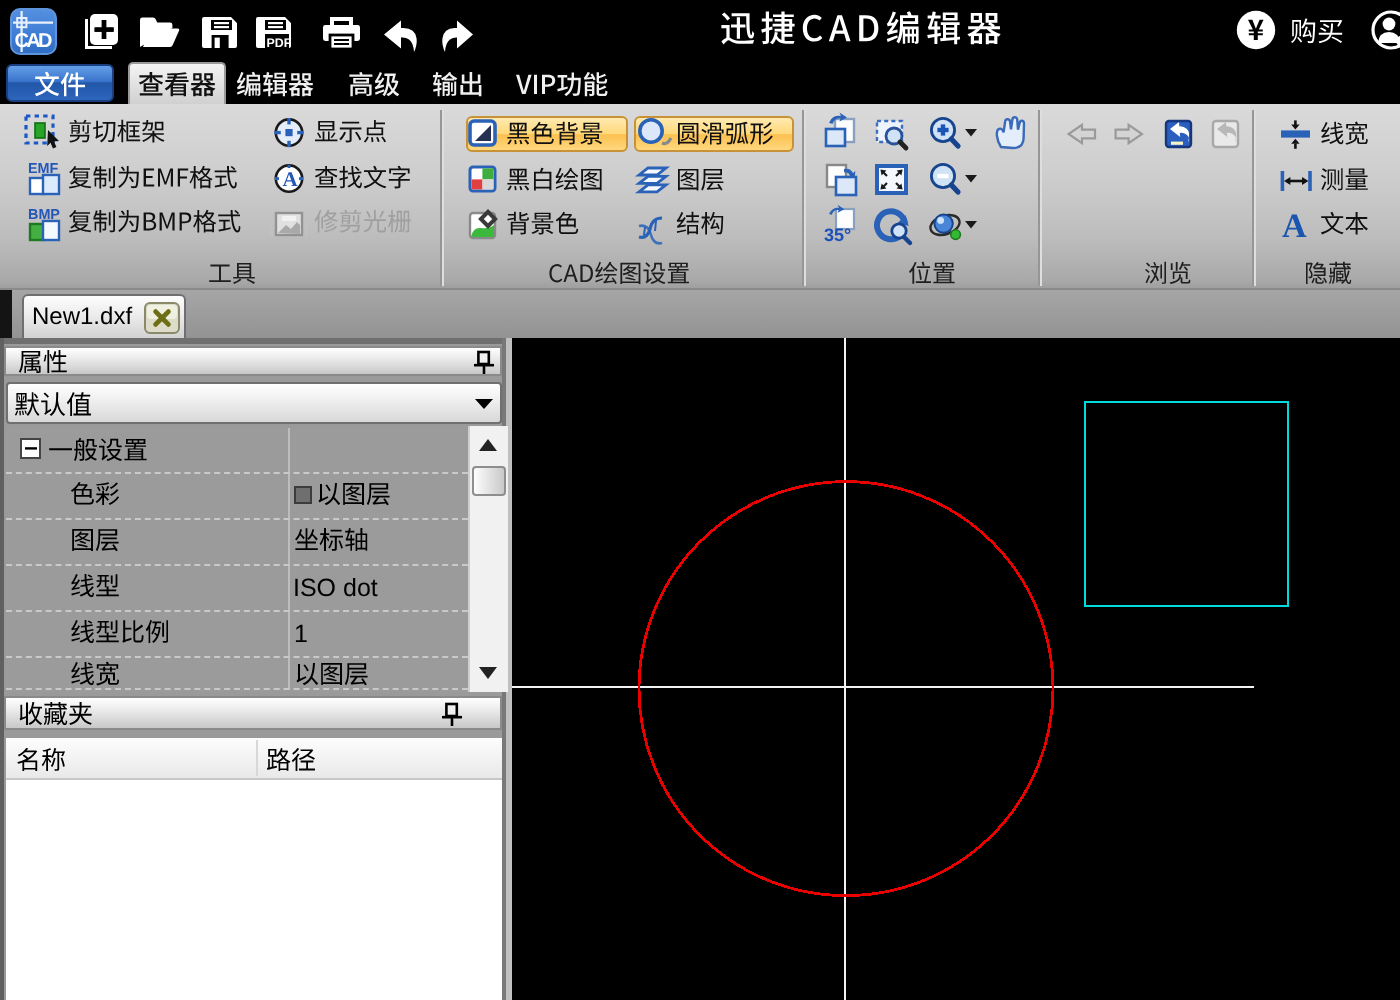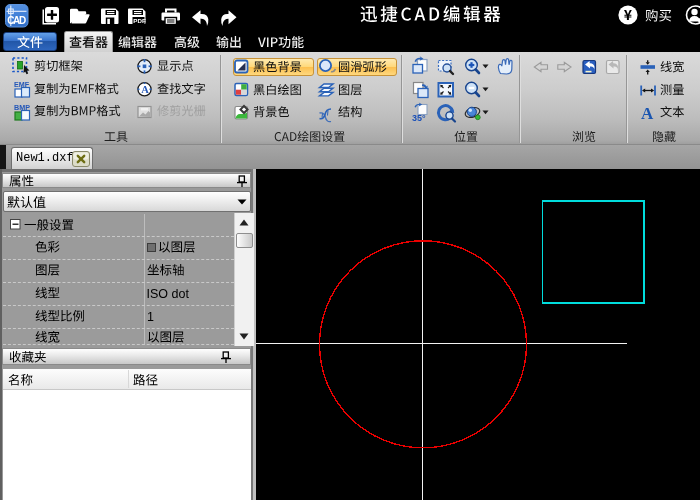--- a/index.html
+++ b/index.html
@@ -371,21 +371,21 @@
   </svg>
 <svg style="position:absolute;left:659.5px;top:104.1px;overflow:visible" width="26" height="17" viewBox="0 -12.2 26 17">
     <path d="M5.2 -10.0C5.5 -9.4 5.9 -8.6 6.1 -8.1L7.1 -8.5C6.9 -9.0 6.5 -9.7 6.1 -10.3ZM0.6 -8.1V-7.2H2.5C3.2 -5.3 4.2 -3.7 5.5 -2.4C4.1 -1.3 2.5 -0.5 0.4 0.1C0.6 0.3 0.9 0.7 1.0 1.0C3.0 0.3 4.7 -0.6 6.1 -1.8C7.5 -0.6 9.2 0.3 11.2 0.9C11.3 0.6 11.6 0.2 11.8 0.0C9.8 -0.4 8.2 -1.3 6.8 -2.5C8.1 -3.7 9.0 -5.3 9.7 -7.2H11.6V-8.1ZM6.1 -3.1C5.0 -4.2 4.1 -5.6 3.5 -7.2H8.7C8.1 -5.6 7.2 -4.2 6.1 -3.1Z M17.8 -10.2V-7.7H13.0V-6.7H16.7C15.8 -4.7 14.3 -2.7 12.7 -1.7C12.9 -1.5 13.2 -1.2 13.3 -1.0C15.1 -2.2 16.7 -4.4 17.6 -6.7H17.8V-2.2H15.0V-1.3H17.8V1.0H18.8V-1.3H21.6V-2.2H18.8V-6.7H18.9C19.9 -4.4 21.4 -2.2 23.3 -1.0C23.4 -1.2 23.7 -1.6 24.0 -1.8C22.3 -2.8 20.7 -4.7 19.9 -6.7H23.6V-7.7H18.8V-10.2Z" fill="#111"></path>
   </svg>
 <div class="abs" style="left:0;top:145px;width:700px;height:24px;
 background:linear-gradient(#a6a6a6,#939393);"></div>
 <div class="abs" style="left:0;top:145px;width:6px;height:24px;background:#141414"></div>
 <div class="abs" style="left:11px;top:147px;width:82px;height:22px;border-radius:3px 3px 0 0;
 background:linear-gradient(#fdfdfd 0%,#ececec 45%,#d2d2d2 100%);
 border:1px solid #6f6f6f;border-bottom:none;box-sizing:border-box;"></div>
-<div class="abs" style="left:16px;top:150px;width:56px;height:16px;font-size:12px;color:#000;font-family:Liberation Mono, monospace;line-height:16px;">New1.dxf</div>
+<div class="abs" style="left:16px;top:150px;width:56px;height:16px;font-size:12px;color:#000;font-family:Liberation Sans, sans-serif;line-height:16px;">New1.dxf</div>
 <svg class="abs" style="left:72px;top:150.5px" width="18" height="16" viewBox="0 0 18 16">
 <rect x="0.5" y="0.5" width="17" height="15" rx="2.5" fill="#dcdcc8" stroke="#8a8a6a"></rect>
 <rect x="1.5" y="1.5" width="15" height="7" rx="2" fill="#efefe2"></rect>
 <g stroke="#6e6e14" stroke-width="2.4" stroke-linecap="round">
 <line x1="5.8" y1="4.8" x2="12.2" y2="11.2"></line>
       <line x1="12.2" y1="4.8" x2="5.8" y2="11.2"></line>
     </g>
 </svg>
 <div class="abs" style="left:0;top:169px;width:256px;height:331px;background:#9a9a9a"></div>
 <div class="abs" style="left:0;top:169px;width:256px;height:3px;background:#6f6f6f"></div>

